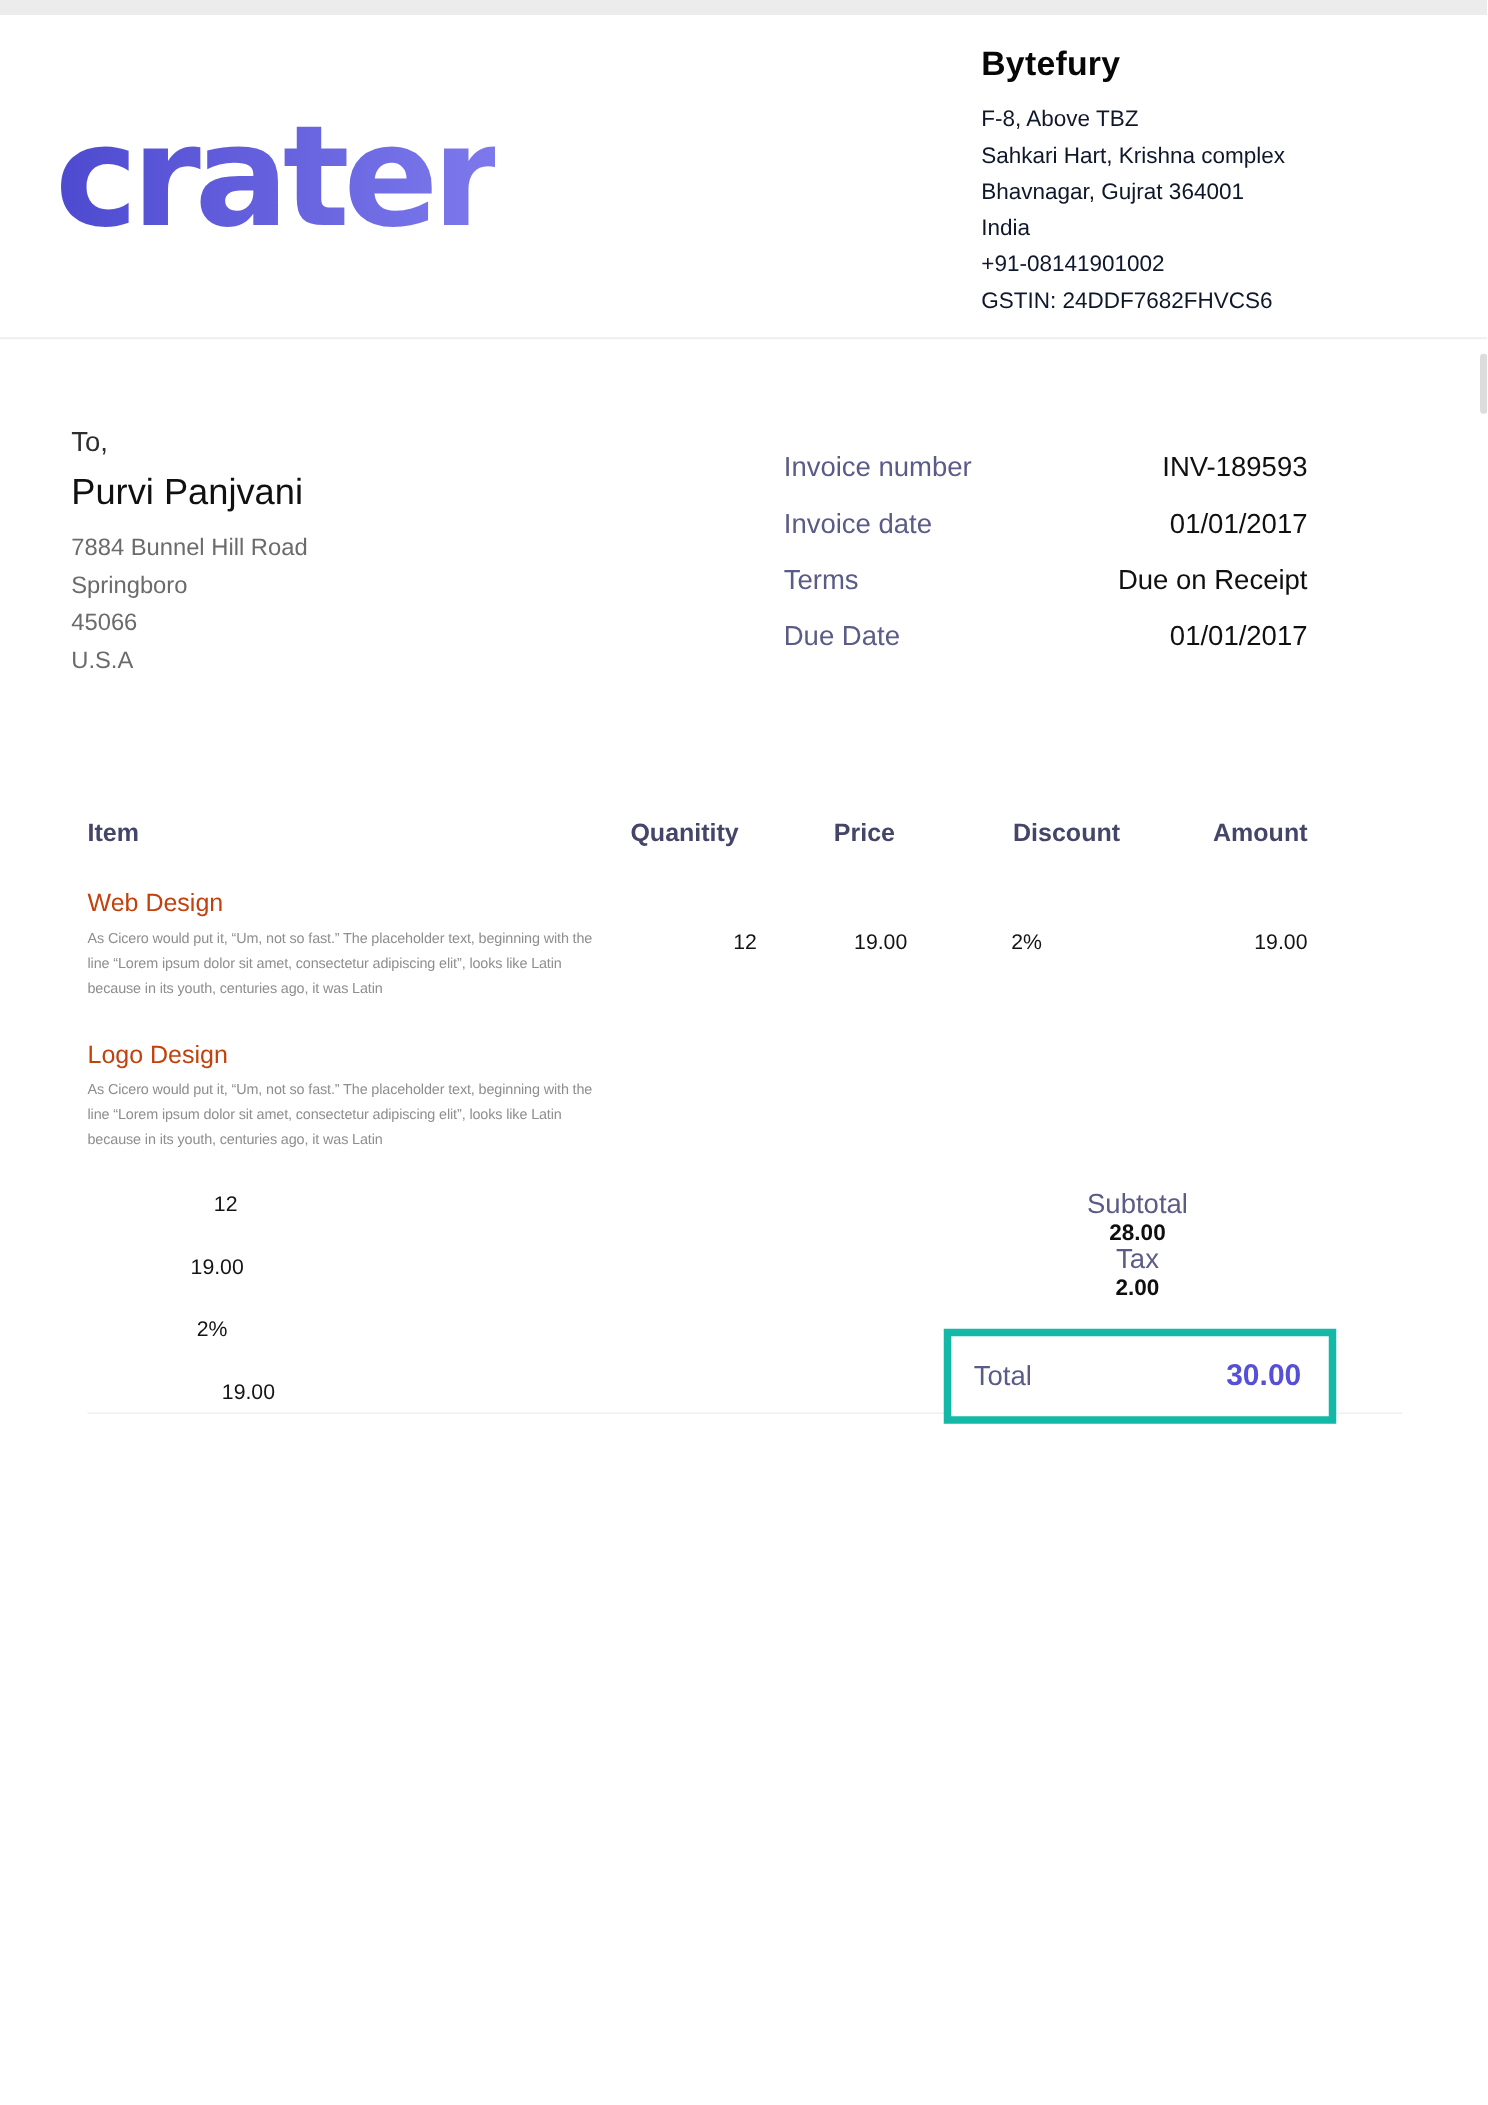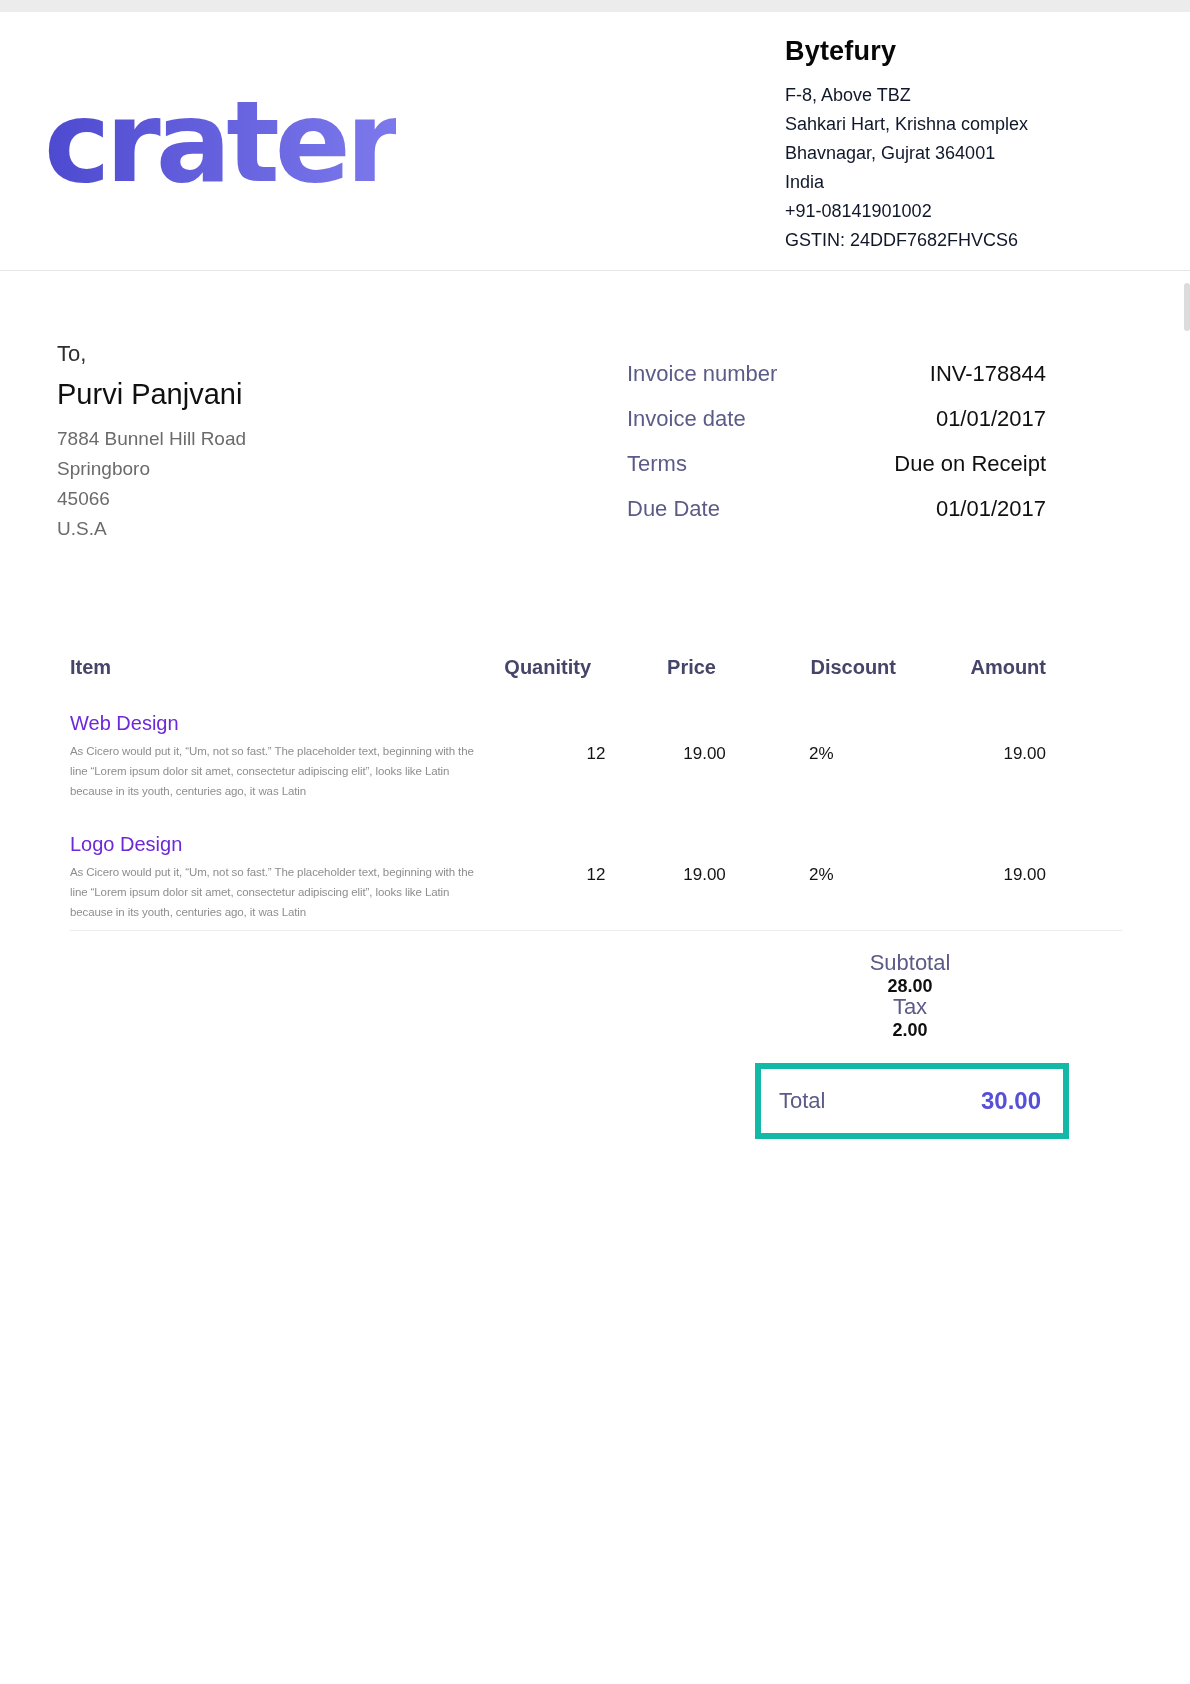--- a/index.html
+++ b/index.html
@@ -39,22 +39,22 @@
 
   
   .table { position:absolute; left:70px; top:656px; width:1052px; }
   .t-header { display:flex; padding-right:76px; font-size:20px; font-weight:700; color:#454569; line-height:22px; }
   .col-item { flex:1; }
   .col-qty  { width:120px; text-align:right; }
   .col-price{ width:125px; text-align:right; }
   .col-disc { width:180px; text-align:right; }
   .col-amt  { width:150px; text-align:right; }
   .t-row { display:flex; padding-right:76px; margin-top:34px; align-items:flex-start; }
-  .t-row + .t-row { margin-top:32px; }
-  .item-name { font-size:20px; font-weight:500; color:#6d28d9; line-height:22px; }
+  .t-row + .t-row { margin-top:32px;flex-direction:column; }
+  .item-name { font-size:20px; font-weight:500; color:#c2410c; line-height:22px; }
   .item-desc { margin-top:7px; width:420px; font-size:11.5px; letter-spacing:-0.1px; line-height:20px; color:#8e8e8e; }
   .num { padding-top:33px; font-size:17px; font-weight:500; color:#141414; line-height:17px; }
   .num.col-disc { width:180px; padding-right:68px; box-sizing:border-box; }
   .table-divider { margin-top:8px; width:100%; height:0; border-top:1px solid #ededed; }
 
   
   .totals { position:absolute; left:755px; top:950px; width:314px; }
   .tot-row { display:flex; justify-content:space-between; align-items:center; height:44px; padding:0 22px 0 18px;flex-direction:column; }
   .tot-label { font-size:22px; color:#5b5b88; }
   .tot-value { font-size:18px; font-weight:700; color:#0f0f0f; }
@@ -95,21 +95,21 @@
       <div>7884 Bunnel Hill Road</div>
       <div>Springboro</div>
       <div>45066</div>
       <div>U.S.A</div>
     </div>
   </div>
 
   <div class="meta">
     <div class="meta-row">
       <span class="meta-label">Invoice number</span>
-      <span class="meta-value">INV-178844</span>
+      <span class="meta-value">INV-189593</span>
     </div>
     <div class="meta-row">
       <span class="meta-label">Invoice date</span>
       <span class="meta-value">01/01/2017</span>
     </div>
     <div class="meta-row">
       <span class="meta-label">Terms</span>
       <span class="meta-value">Due on Receipt</span>
     </div>
     <div class="meta-row">

